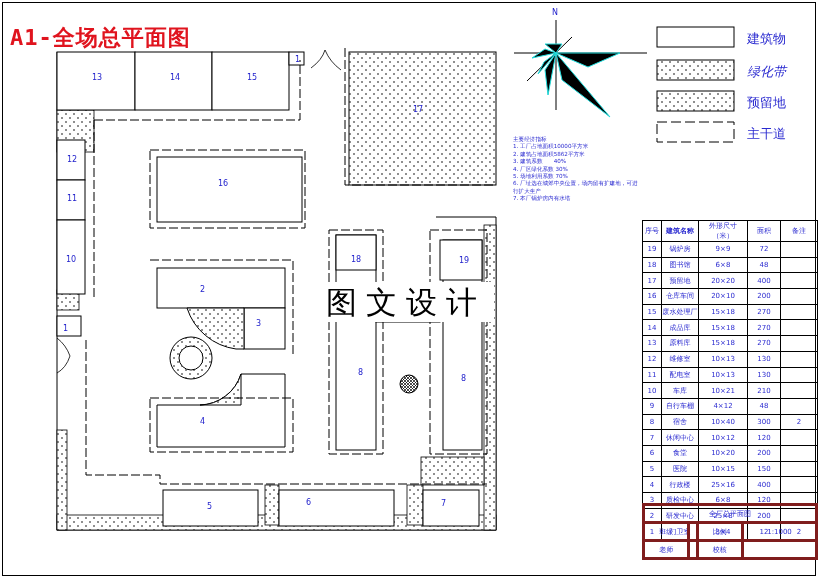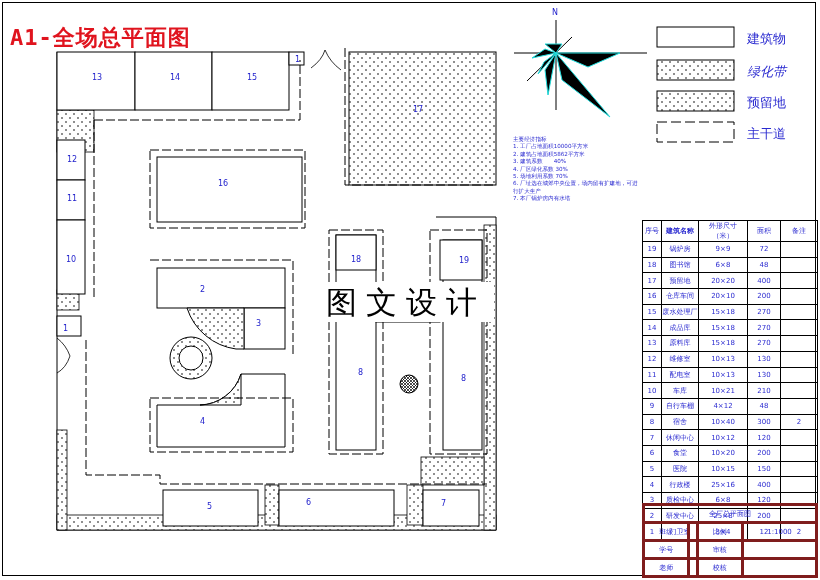--- a/index.html
+++ b/index.html
@@ -317,25 +317,19 @@
       <tr>
         <td colspan="4">全厂总平面图</td>
       </tr>
   <tr>
         <td>班级</td>
         <td></td>
         <td>比例</td>
         <td>1:1000</td>
       </tr>
   <tr>
-        <td>学号</td>
-        <td></td>
-        <td>审核</td>
-        <td></td>
-      </tr>
-  <tr>
         <td>老师</td>
         <td></td>
         <td>校核</td>
         <td></td>
       </tr>
 </tbody>
   </table>
 
 </body></html>

